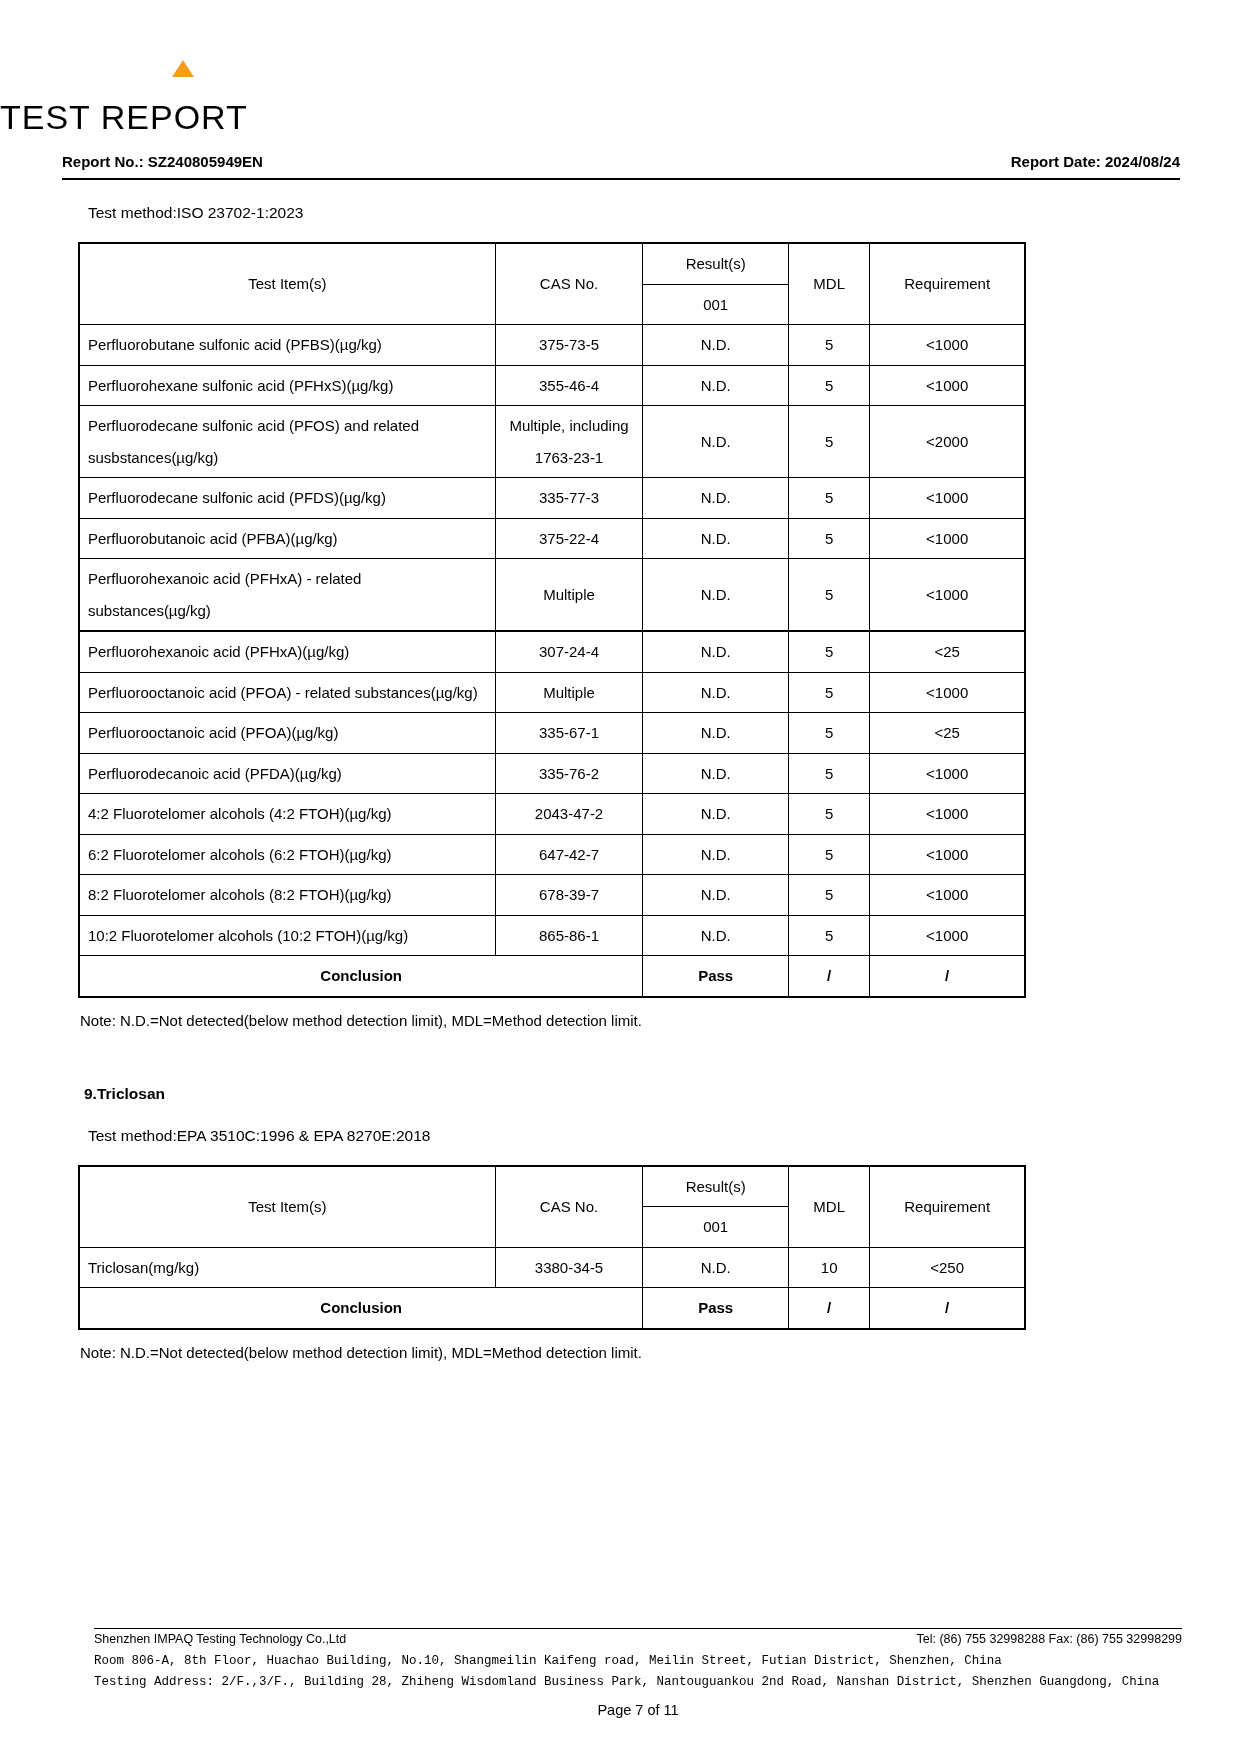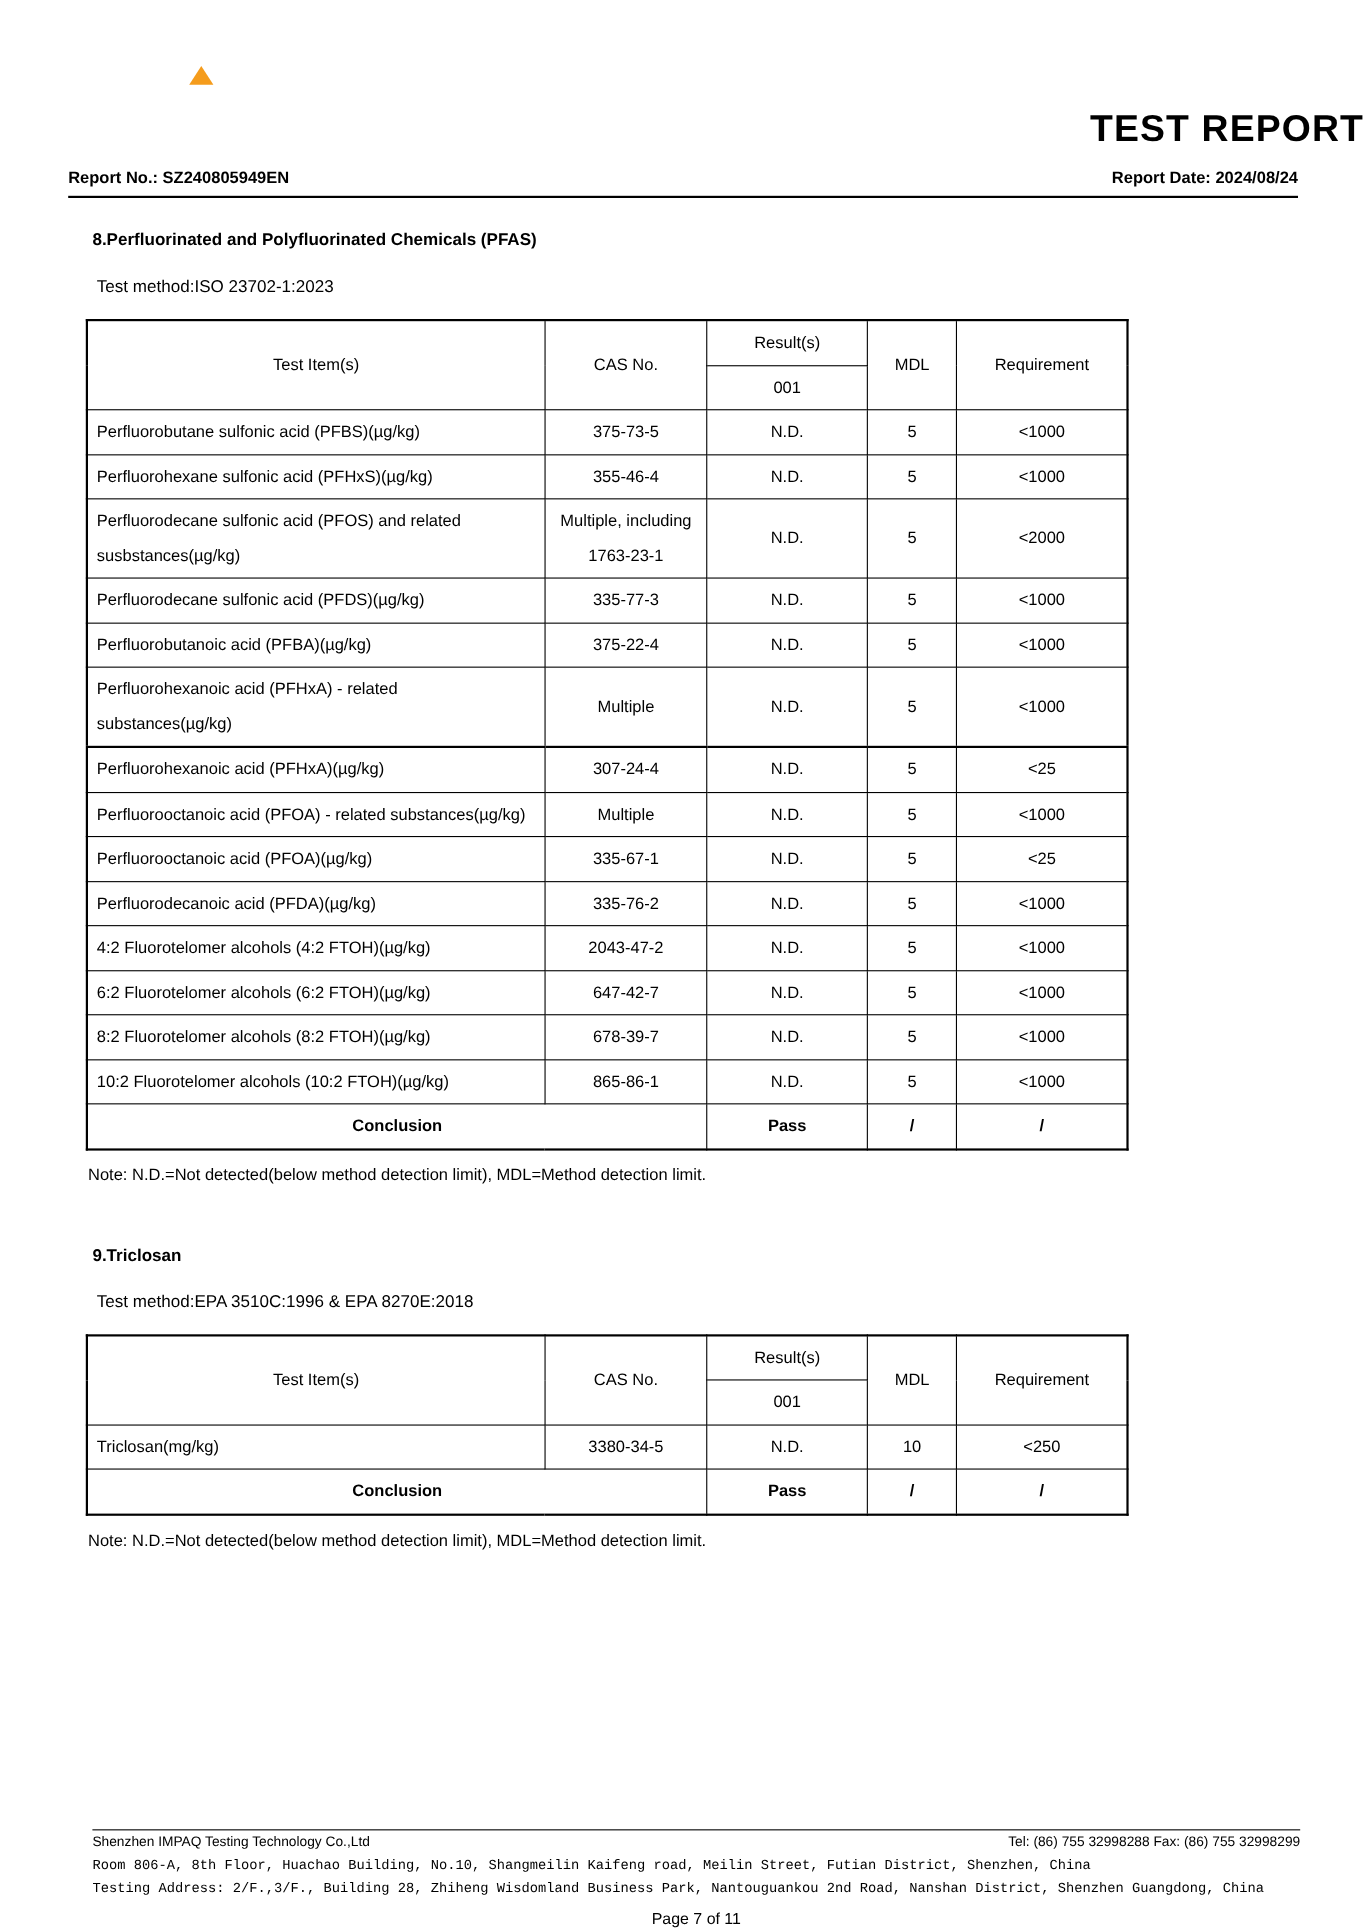--- a/index.html
+++ b/index.html
@@ -16,21 +16,21 @@
     font-family:"DejaVu Sans","Liberation Sans",sans-serif;
     font-size:48px; font-weight:800; letter-spacing:1px; color:#17695A; line-height:58px;
   }
   .logo-triangle {
     position:absolute; left:97px; bottom:9px; width:0; height:0;
     border-left:11px solid transparent; border-right:11px solid transparent;
     border-bottom:17px solid #F59C1C;
   }
 
   
-  .title { text-align:right; font-size:34px; font-weight:bold; letter-spacing:1px; margin-top:12px; }
+  .title { text-align:left; font-size:34px; font-weight:normal; letter-spacing:1px; margin-top:12px; }
   .report-line {
     display:flex; justify-content:space-between; align-items:baseline;
     margin:16px 60px 0 62px; font-size:15px; font-weight:bold;
   }
   .top-rule { border:none; border-top:2px solid #000; margin:8px 60px 0 62px; }
 
   .content { margin-left:78px; width:948px; }
   .section-heading { font-size:15.5px; font-weight:bold; margin:30px 0 0 6px; }
   .test-method { font-size:15.5px; margin:24px 0 0 10px; }
 
@@ -47,21 +47,21 @@
   table.report-table td.item-cell { text-align:left; }
   table.report-table tr.conclusion-row td { font-weight:bold; }
   table.report-table tr.thick-top td { border-top:2.5px solid #000;margin-left:33px; }
   col.c-item { width:44%; } col.c-cas { width:15.6%; } col.c-res { width:15.4%; }
   col.c-mdl { width:8.6%; } col.c-req { width:16.4%; }
 
   .note { font-size:15px; margin:14px 0 0 2px; }
   .gap-9 { margin-top:56px; }
 
   
-  .footer { position:absolute; left:84px; right:58px; top:1628px;margin-top:35px; }
+  .footer { position:absolute; left:94px; right:58px; top:1628px; }
   .footer-rule { border:none; border-top:1.5px solid #000; margin:0; }
   .footer-line { display:flex; justify-content:space-between; font-size:12.5px; line-height:1.72; }
   .footer-text { font-size:12.5px; line-height:1.72;font-family:Liberation Mono, monospace; }
   .page-num { text-align:center; font-size:14.5px; margin-top:8px; }
 </style>
 </head>
 <body>
 
 <div class="page">
 
@@ -72,21 +72,20 @@
   <div class="title">TEST REPORT</div>
 
   <div class="report-line">
     <span>Report No.: SZ240805949EN</span>
     <span>Report Date: 2024/08/24</span>
   </div>
   <hr class="top-rule">
 
   <div class="content">
 
-    <div class="section-heading">8.Perfluorinated and Polyfluorinated Chemicals (PFAS)</div>
     <div class="test-method">Test method:ISO 23702-1:2023</div>
 
     <table class="report-table">
       <colgroup>
         <col class="c-item">
           <col class="c-cas">
           <col class="c-res">
           <col class="c-mdl">
           <col class="c-req">
       </colgroup>

